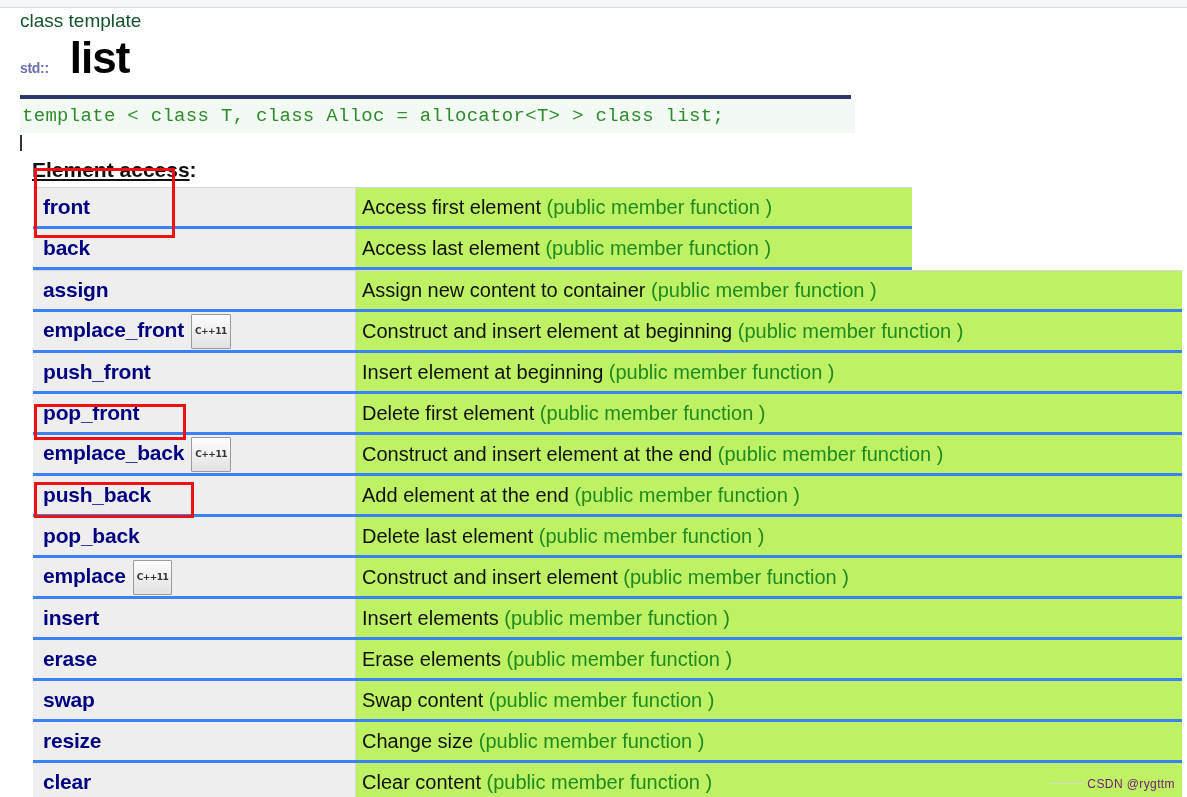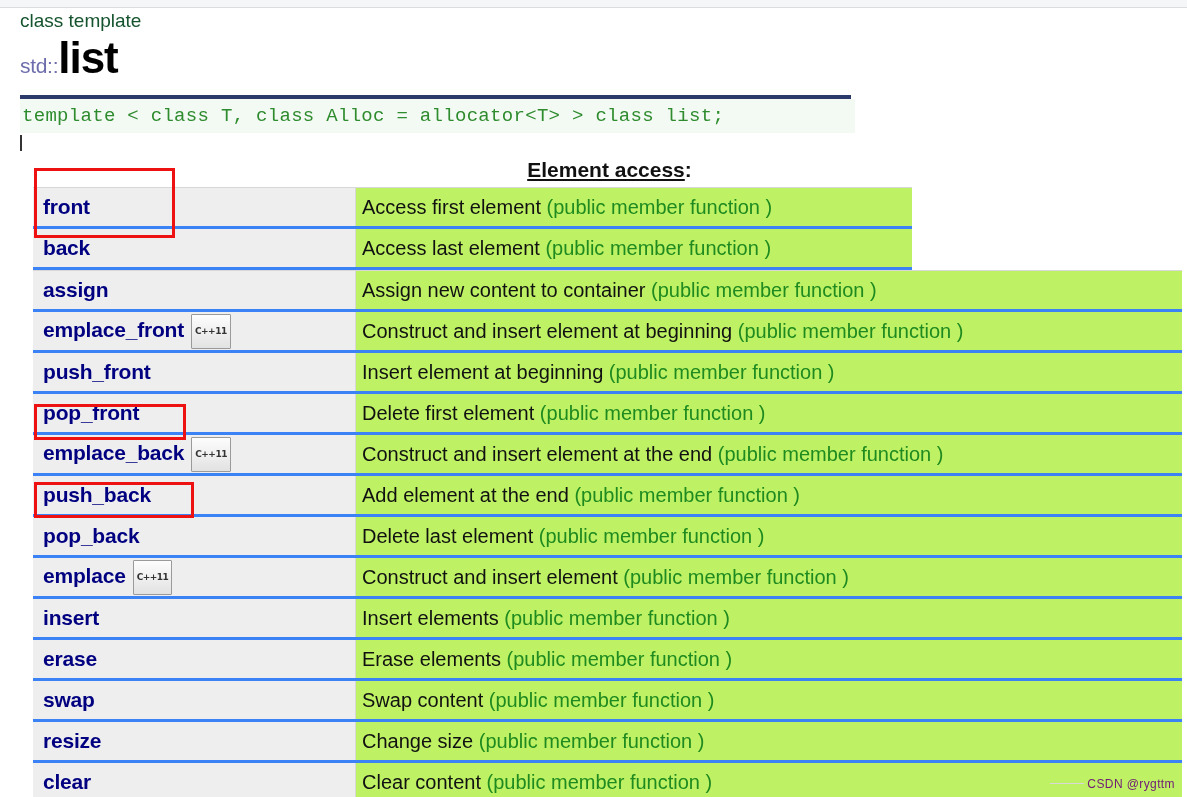--- a/index.html
+++ b/index.html
@@ -39,32 +39,33 @@
     padding-left: 20px;
     line-height: 26px;
     font-weight: 400;
   }
   .title-line {
     padding-left: 20px;
     line-height: 48px;
     white-space: nowrap;
   }
   .title-ns {
-    font-size: 21px;
-    font-weight: normal;
+    font-size: 14px;
+    font-weight: bold;
     color: #6d6dae;
     vertical-align: baseline;
     letter-spacing: -0.3px;
   }
   .title-name {
     font-size: 44px;
     font-weight: bold;
     color: #000000;
     vertical-align: baseline;
     letter-spacing: -1px;
+    margin-left: 21px;
   }
   .title-rule {
     margin: 3px 20px 0 20px;
     height: 4px;
     background: #2c3a6b;
     width: 831px;
   }
 
   
   .sig {
@@ -88,21 +89,20 @@
 
   
   .section-head {
     font-size: 21px;
     font-weight: bold;
     color: #111111;
     padding-left: 32px;
     line-height: 22px;
     margin-top: 8px;
     margin-bottom: 6px;
-    text-align: center;
   }
   .section-head .u {
     text-decoration: underline;
     text-underline-offset: 2px;
   }
 
   
   table.ref {
     border-collapse: collapse;
     margin-left: 33px;

